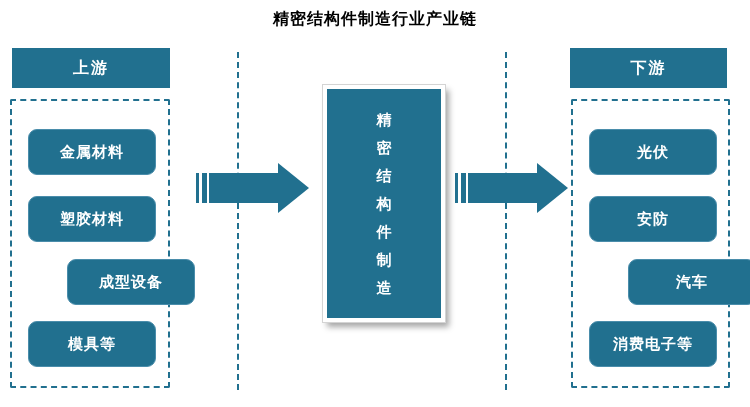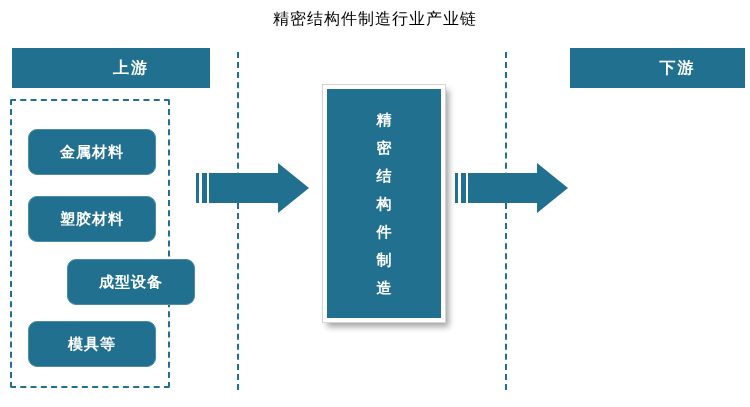--- a/index.html
+++ b/index.html
@@ -3,30 +3,30 @@
 <meta charset="utf-8">
 <style>
   html,body { margin:0; padding:0; background:#fff; }
   .canvas {
     position:relative; width:750px; height:407px; background:#ffffff;
     font-family:"Liberation Sans","DejaVu Sans",sans-serif; overflow:hidden;
     --primary:#21708F; --box-border:#4a8dab; --shadow:#c9c9c9;
   }
   .title {
     position:absolute; top:9px; left:0; width:100%;
-    text-align:center; font-size:16px; font-weight:normal; color:#000;
+    text-align:center; font-size:16px; font-weight:bold; color:#000;
     letter-spacing:1px;
   }
   .hdr {
     position:absolute; top:48px; height:40px; background:var(--primary);
     color:#fff; font-size:16px; font-weight:bold; letter-spacing:2px;
-    display:flex; align-items:center; justify-content:center;padding-left:40px;
+    display:flex; align-items:center; justify-content:center;
   }
   .hdr-left  { left:12px;  width:158px; }
-  .hdr-right { left:570px; width:135px; }
+  .hdr-right { left:570px; width:157px; }
   .panel {
     position:absolute; top:99px; height:285px; border:2px dashed var(--primary);
     border-radius:2px; background:transparent;
   }
   .panel-left  { left:10px;  width:156px; }
   .panel-right { left:571px; width:155px; }
   .item {
     position:absolute; left:16px; width:126px; height:44px;
     background:var(--primary); border:1px solid var(--box-border);
     border-radius:9px; color:#fff; font-size:15px; font-weight:bold;
@@ -101,14 +101,20 @@
   </div>
 
   <div class="arrow arrow-right">
     <div class="s1"></div>
     <div class="s2"></div>
     <div class="body"></div>
     <div class="head"></div>
   </div>
 
   <div class="hdr hdr-right">下游</div>
+  <div class="panel panel-right">
+    <div class="item item-0">光伏</div>
+    <div class="item item-1">安防</div>
+    <div class="item item-2">汽车</div>
+    <div class="item item-3">消费电子等</div>
+  </div>
 
 </div>
 
 </body></html>

